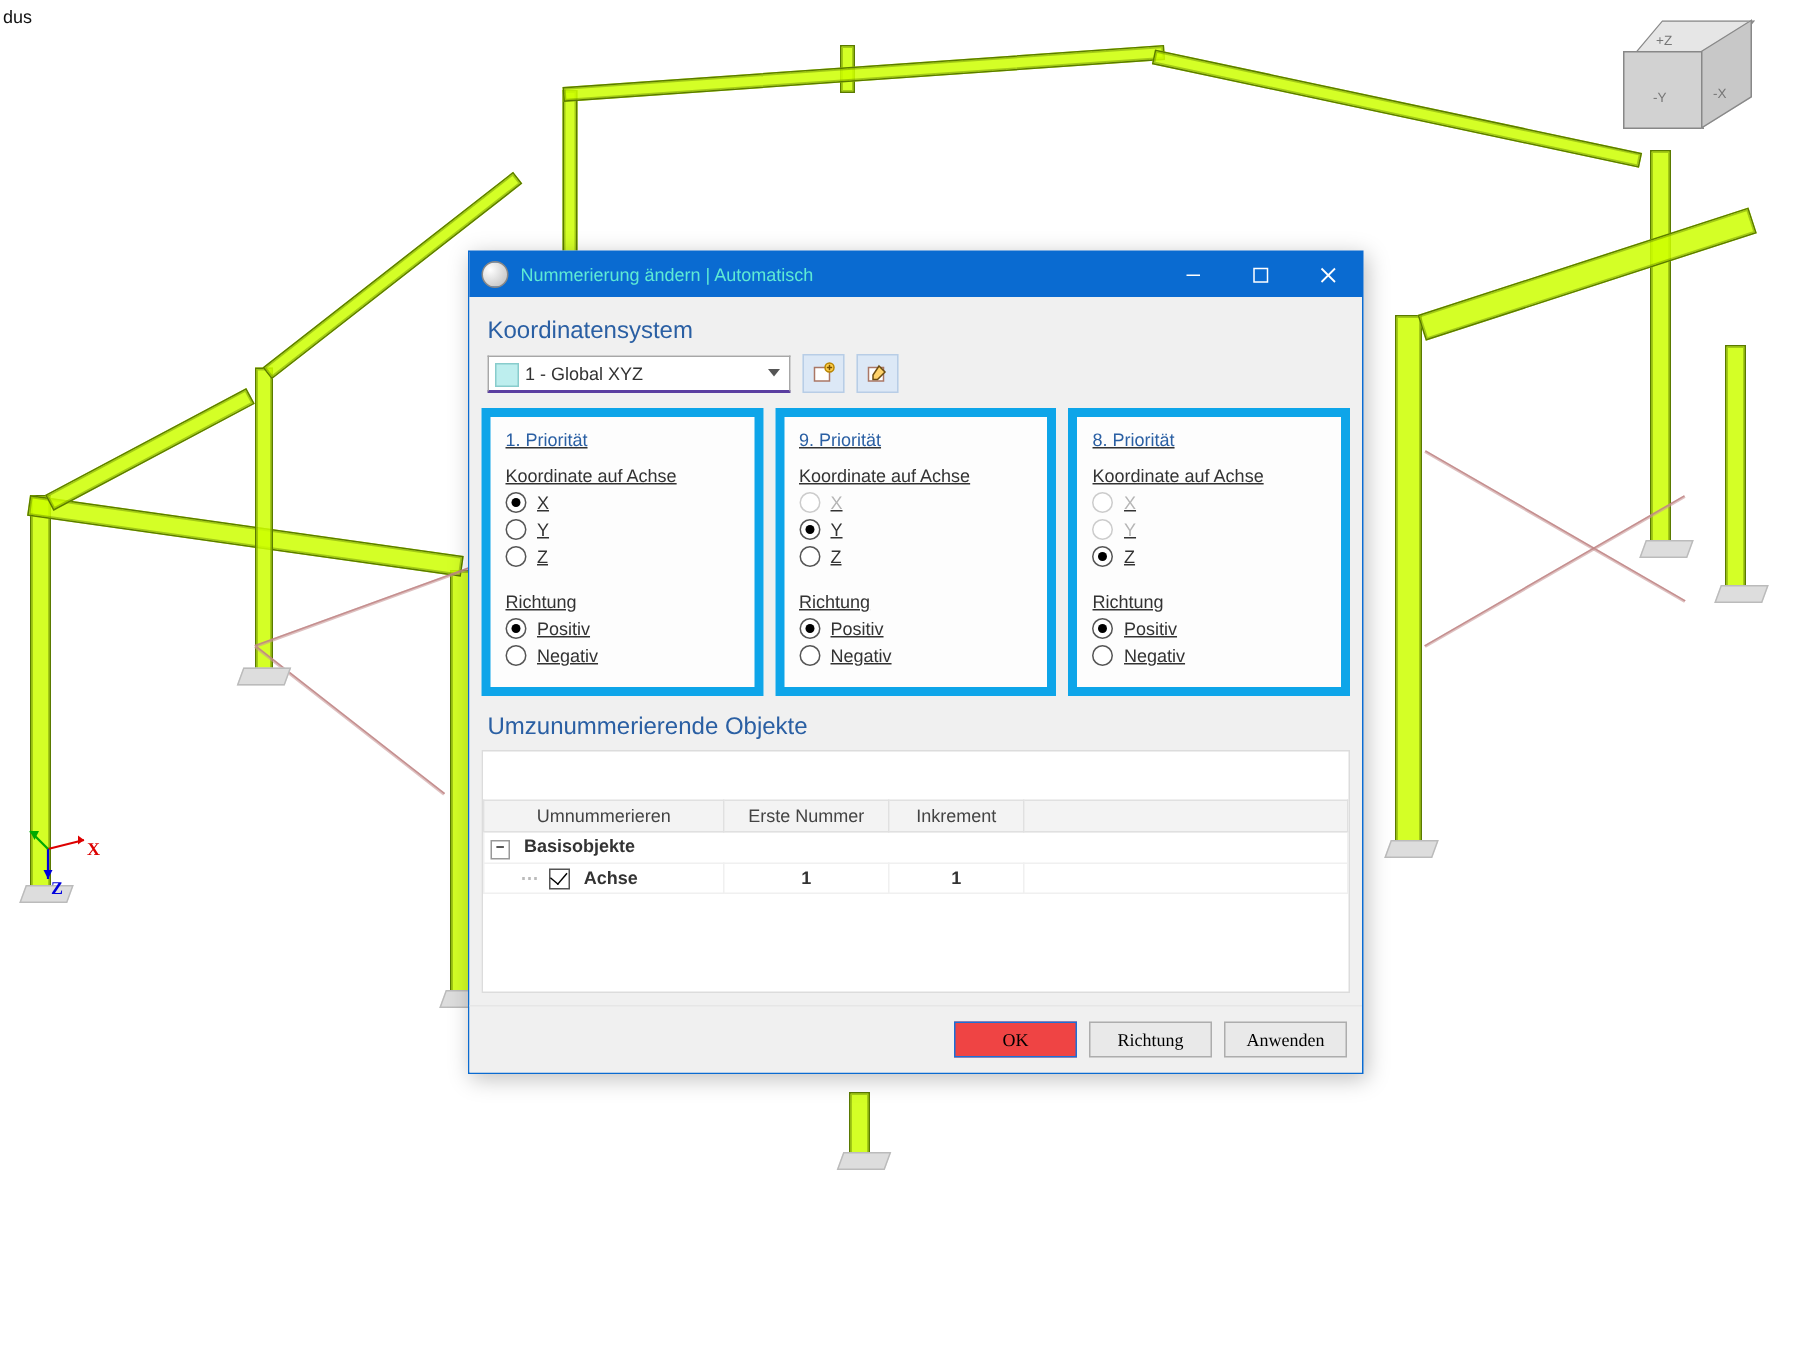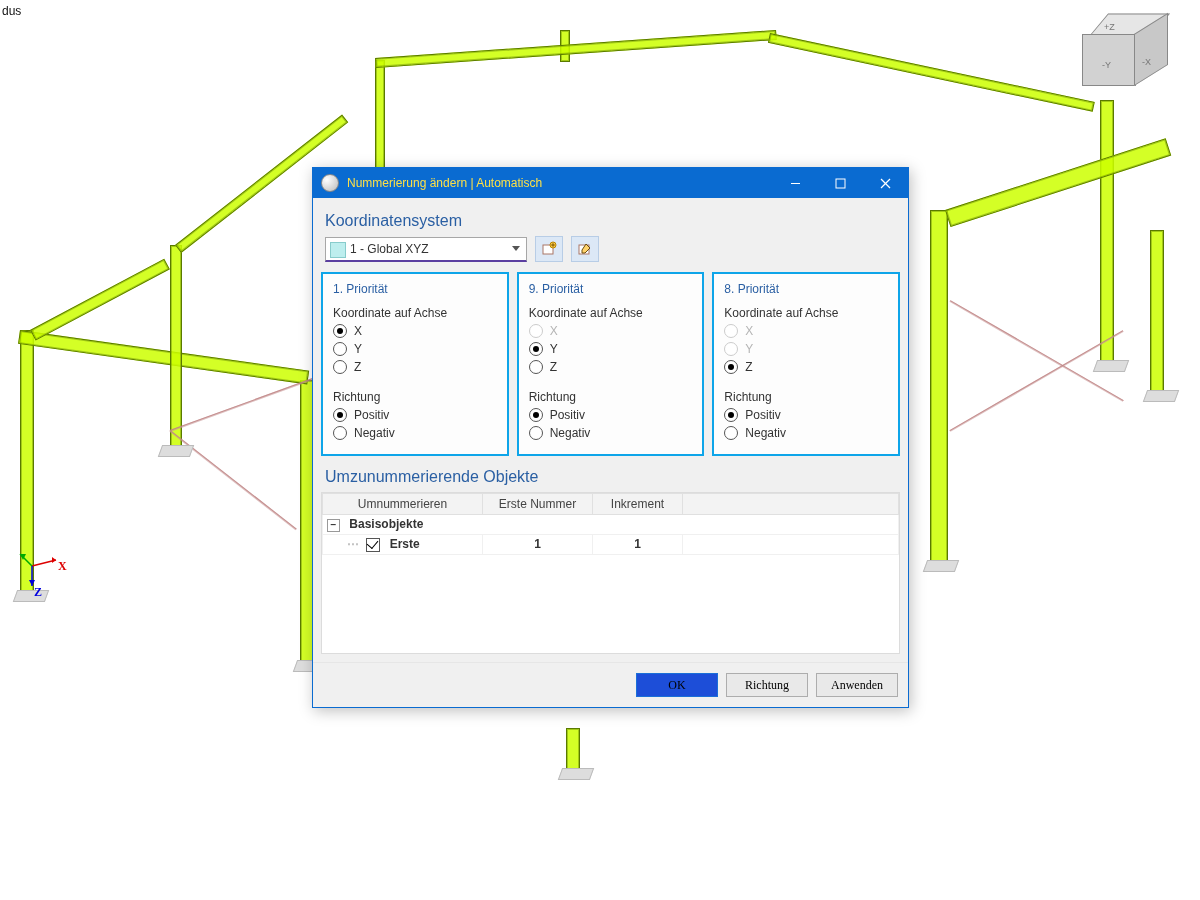--- a/index.html
+++ b/index.html
@@ -27,62 +27,62 @@
 
   
   .axes { position:absolute; left:14px; top:536px; width:60px; height:60px; }
   .axes .ax { position:absolute; font:bold 12px/1 "Segoe UI"; }
   .axes .ax.x { color:#d00; left:44px; top:24px; }
   .axes .ax.z { color:#00d; left:20px; top:50px; }
   .axes svg { position:absolute; left:0; top:0; }
 
   
   .dialog { position:absolute; left:312px; top:167px; width:595px; background:#f0f0f0; border:1px solid #0a6bd1; box-shadow:2px 3px 14px rgba(0,0,0,0.25); }
-  .titlebar { height:30px; background:#0a6bd1; color:#fde047; display:flex; align-items:center; padding:0 0 0 8px; }
+  .titlebar { height:30px; background:#0a6bd1; color:#5eead4; display:flex; align-items:center; padding:0 0 0 8px; }
   .titlebar .app-icon { width:16px; height:16px; margin-right:8px; background:radial-gradient(circle at 30% 30%, #fff,#bbb); border-radius:50%; border:1px solid #888; }
   .titlebar .title { flex:1; font-size:12px; }
   .titlebar .winbtn { width:45px; height:30px; display:flex; align-items:center; justify-content:center; color:#fff; cursor:pointer; }
   .titlebar svg { width:11px; height:11px; }
 
   .dlgbody { padding:10px 8px 8px 8px; background:#f0f0f0; }
 
   .section-label { color:#2a5fa3; font-size:16px; margin:4px 4px 6px 4px; }
   .row1 { display:flex; align-items:center; gap:8px; margin:0 4px 8px 4px; }
   .combo { position:relative; width:176px; height:22px; background:#fff; border:1px solid #a7a7a7; border-bottom:2px solid #5a3ea0; display:flex; align-items:center; padding-left:24px; cursor:pointer; }
   .combo .sw { position:absolute; left:4px; top:4px; width:14px; height:14px; background:#bdeeee; border:1px solid #8cc; }
   .combo .chev { position:absolute; right:6px; top:8px; width:0; height:0; border-left:4px solid transparent; border-right:4px solid transparent; border-top:5px solid #555; }
   .iconbtn { width:26px; height:24px; background:#dce8f6; border:1px solid #b8cde6; display:flex; align-items:center; justify-content:center; cursor:pointer; }
   .iconbtn svg { width:16px; height:16px; }
 
   .cols { display:flex; gap:8px; margin:10px 0 0 0; }
-  .prio { flex:1; background:#fdfdfd; border:2px solid #0ea5e9; padding:8px 10px 10px 10px; position:relative; }
+  .prio { flex:1; background:#fdfdfd; border:6px solid #0ea5e9; padding:8px 10px 10px 10px; position:relative;text-decoration:underline; }
   .prio h4 { margin:0 0 10px 0; font-weight:normal; color:#2a5fa3; font-size:12px; }
   .grp-label { color:#333; margin:2px 0 4px 0; }
   .radio { display:flex; align-items:center; gap:7px; margin:4px 0; cursor:pointer; }
   .radio.disabled { color:#b5b5b5; cursor:default; }
   .r-outer { width:12px; height:12px; border:1px solid #555; border-radius:50%; display:flex; align-items:center; justify-content:center; background:#fff; }
   .radio.disabled .r-outer { border-color:#ccc; }
   .r-outer .dot { width:6px; height:6px; background:#000; border-radius:50%; display:none; }
   .radio.selected .r-outer .dot { display:block; }
   .spacer8 { height:10px; }
 
   .objsec { margin-top:12px; }
   .table-wrap { background:#fff; border:1px solid #dcdcdc; height:160px; overflow:auto; }
-  table.objs { width:100%; border-collapse:collapse; table-layout:fixed; }
+  table.objs { width:100%; border-collapse:collapse; table-layout:fixed;margin-top:32px; }
   table.objs th { background:#f3f3f3; border:1px solid #e0e0e0; font-weight:normal; padding:3px 6px; color:#444; text-align:center; }
   table.objs td { border:1px solid #f0f0f0; padding:2px 6px;font-weight:bold; }
   table.objs td.num { text-align:center; }
   .tree-toggle { display:inline-block; width:11px; height:11px; border:1px solid #999; line-height:9px; text-align:center; font-size:10px; margin-right:6px; background:#fff; cursor:pointer; }
   .tree-line { display:inline-block; width:16px; color:#bbb; }
   .chk { display:inline-block; width:12px; height:12px; border:1px solid #555; background:#fff; vertical-align:middle; margin-right:6px; position:relative; cursor:pointer; }
   .chk::after { content:""; position:absolute; left:2px; top:-1px; width:6px; height:9px; border-right:1.8px solid #000; border-bottom:1.8px solid #000; transform:rotate(40deg); }
 
   .dlgfooter { background:#f0f0f0; padding:10px; display:flex; justify-content:flex-end; gap:8px; border-top:1px solid #e6e6e6; }
   .btn { min-width:82px; height:24px; border:1px solid #adadad; background:#e9e9e9; cursor:pointer; font:12px "Segoe UI"; }
-  .btn.primary { border:1.5px solid #1a6fd8; background:#1d4ed8; }
+  .btn.primary { border:1.5px solid #1a6fd8; background:#ef4444; }
 
 </style>
 </head>
 <body>
 
 <div class="viewport">
 
   <div class="toplab">dus</div>
 
   <div class="structure">
@@ -308,21 +308,21 @@
               <tr>
                 <td colspan="4" style="padding-left:4px;">
                   <span class="tree-toggle">−</span>
                   <span>Basisobjekte</span>
                 </td>
               </tr>
               <tr>
                 <td style="padding-left:24px;">
                   <span class="tree-line">⋯</span>
                   <span class="chk"></span>
-                  <span>Erste</span>
+                  <span>Achse</span>
                 </td>
                 <td class="num">1</td>
                 <td class="num">1</td>
                 <td></td>
               </tr>
             </tbody>
           </table>
         </div>
       </div>
     </div>

